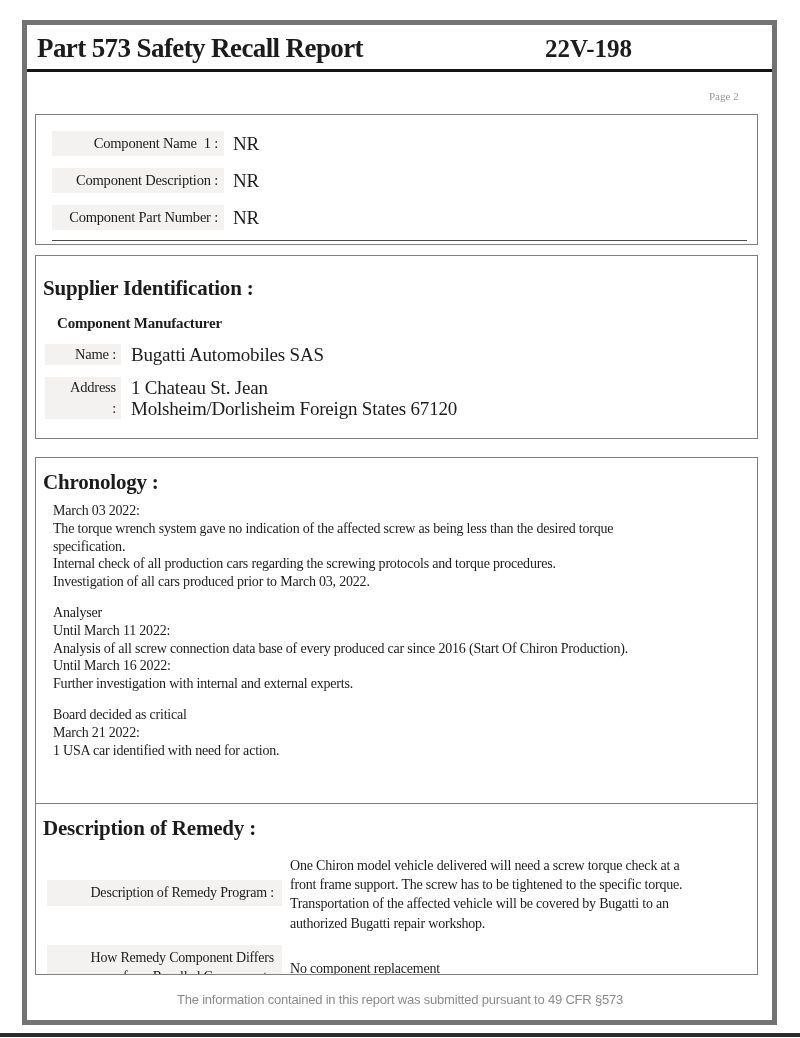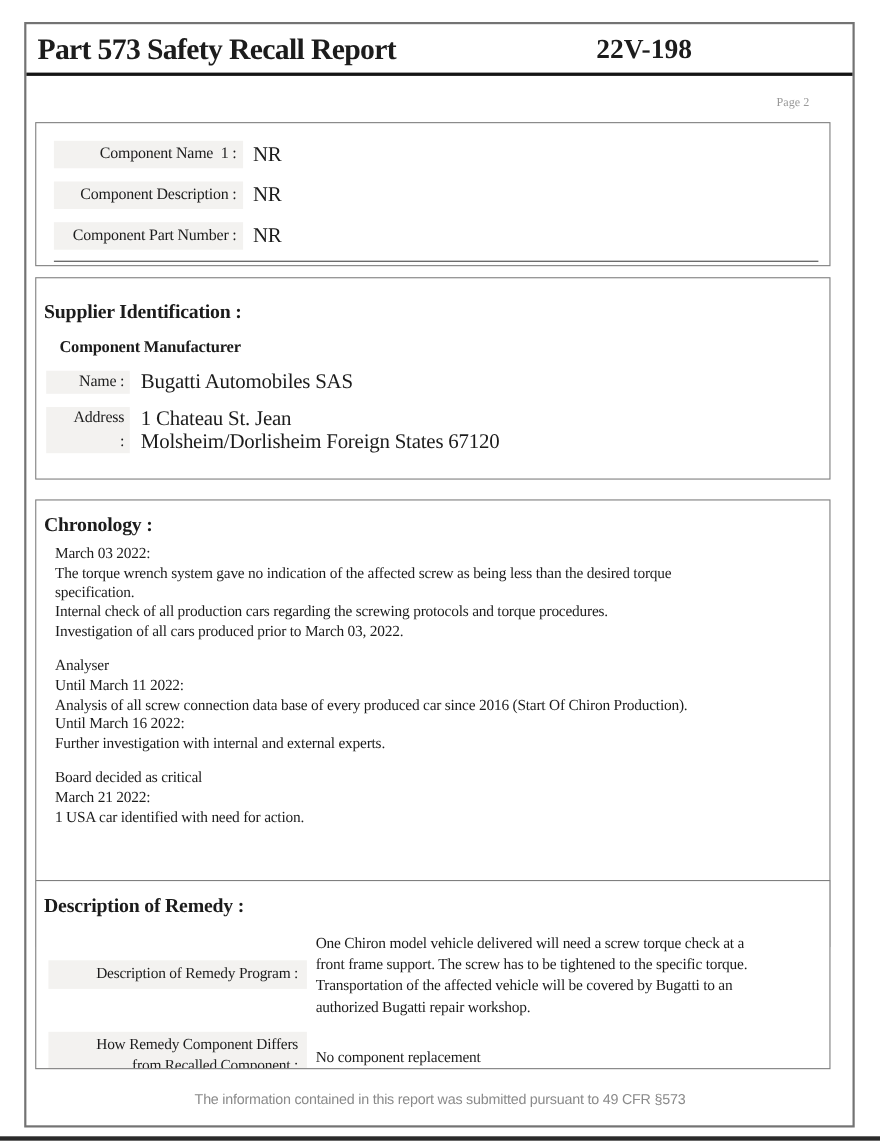--- a/index.html
+++ b/index.html
@@ -8,21 +8,21 @@
     position: relative;
     font-family: "Liberation Serif", "DejaVu Serif", serif;
     color: #1c1c1c;
     overflow: hidden;
   }
 
   .page-frame {
     position: absolute;
     left: 22px; top: 20px;
     width: 755px; height: 1005px;
-    border: 2px solid #737373;
+    border: 5px solid #737373;
     background: #ffffff;
   }
 
   
   .report-header {
     position: relative;
     height: 47px;
     border-bottom: 3px solid #141414;
   }
   .report-title {
@@ -60,21 +60,21 @@
     border: 1px solid #7f7f7f;
     background: #ffffff;
     overflow: hidden;
   }
   .box-components { top: 89px;  height: 131px; }
   .box-supplier   { top: 230px; height: 184px; }
   .box-chronology { top: 432px; height: 407px; }
   .box-remedy     { top: 778px; height: 172px; }
 
   .section-heading {
-    font-size: 18px;
+    font-size: 21px;
     font-weight: bold;
     letter-spacing: -0.2px;
   }
   .box-supplier   .section-heading { margin: 20px 0 0 7px; }
   .box-chronology .section-heading { margin: 12px 0 0 7px; }
   .box-remedy     .section-heading { margin: 12px 0 0 7px; }
   .sub-heading {
     font-size: 15px;
     font-weight: bold;
     letter-spacing: -0.2px;

